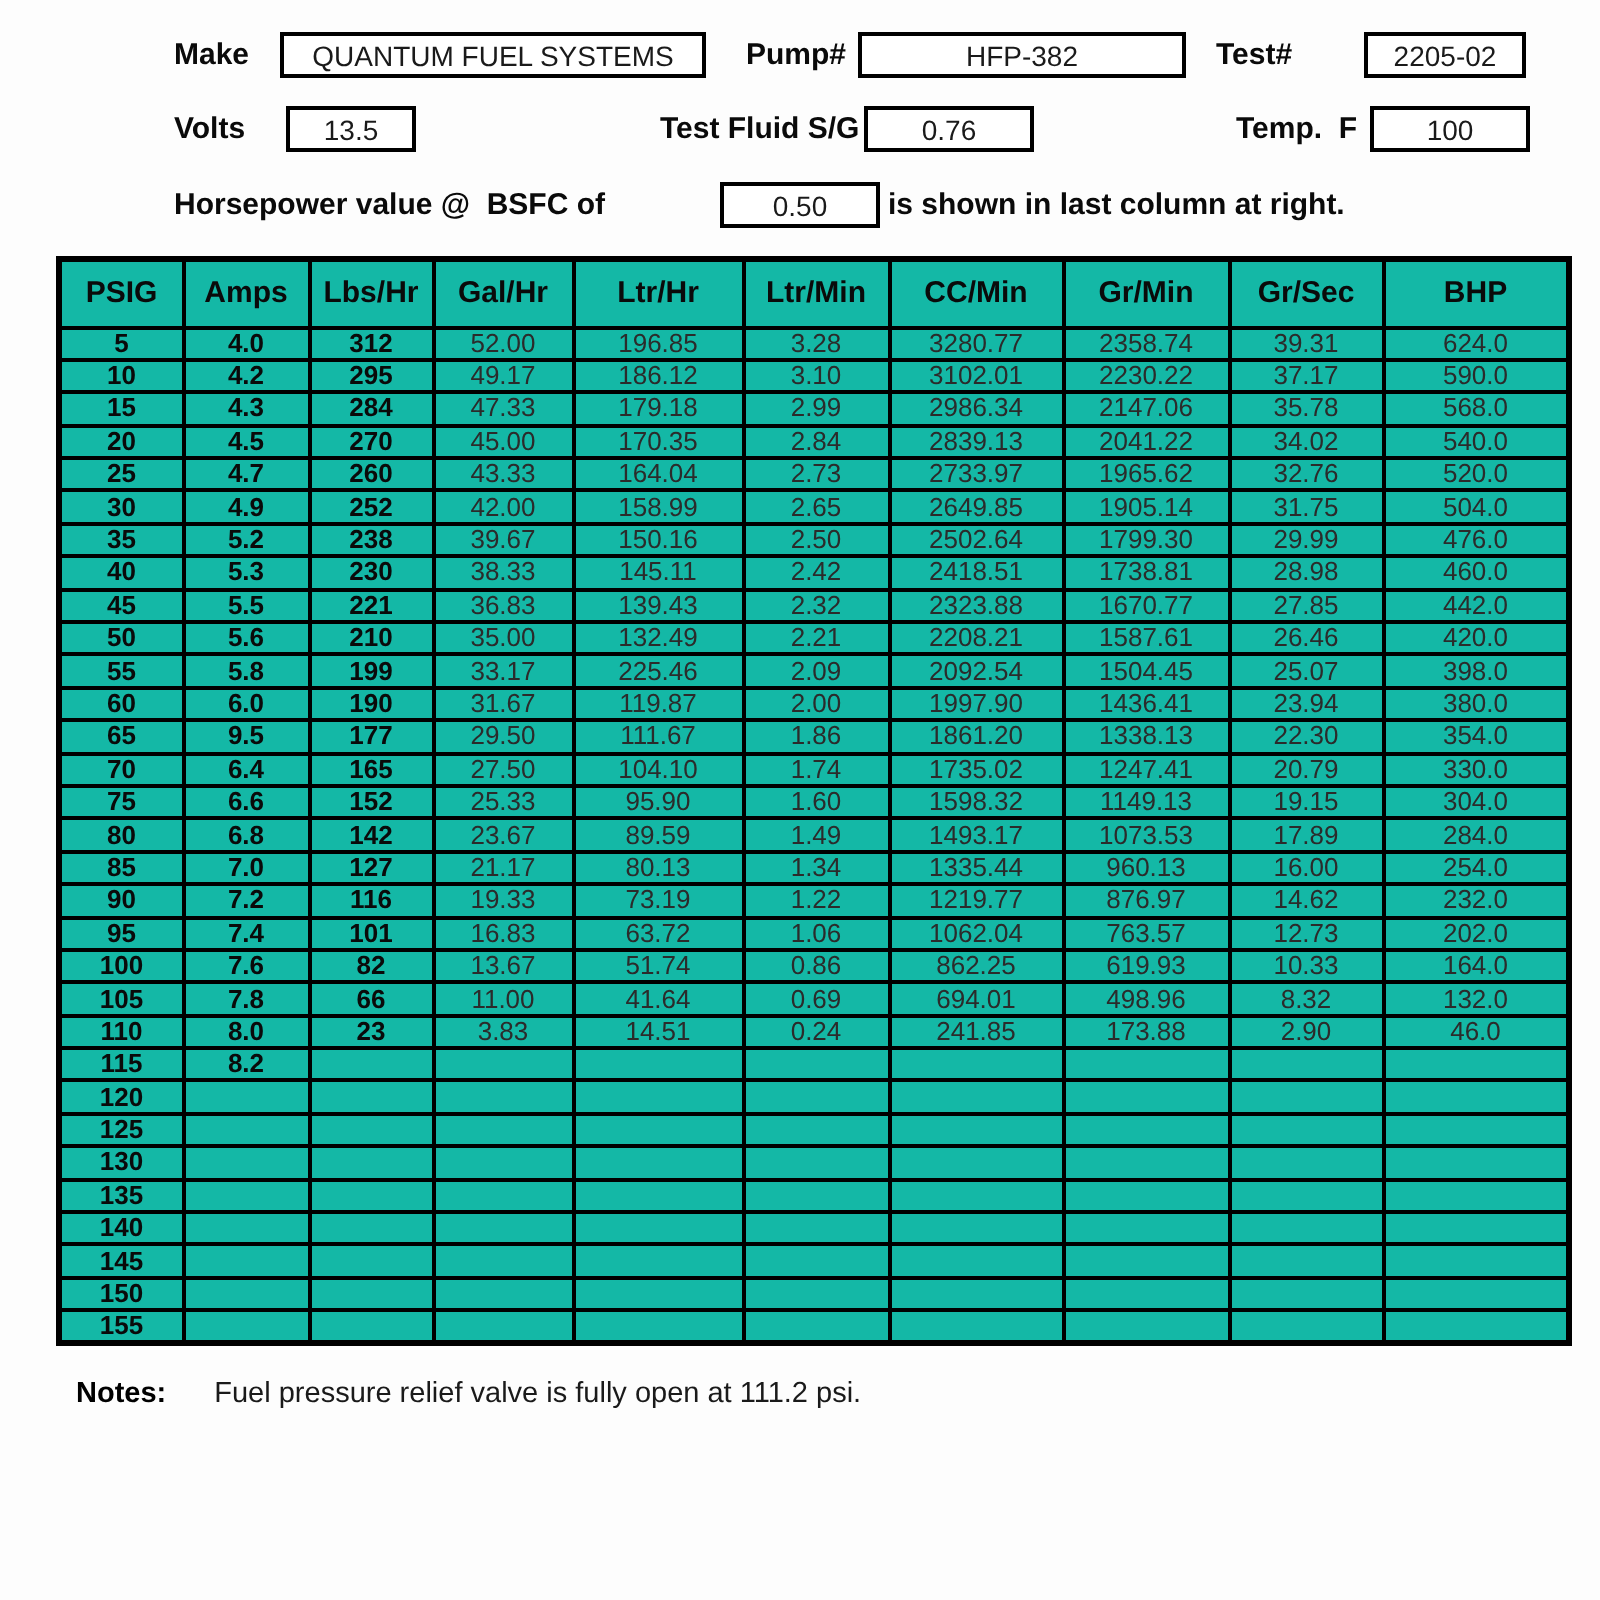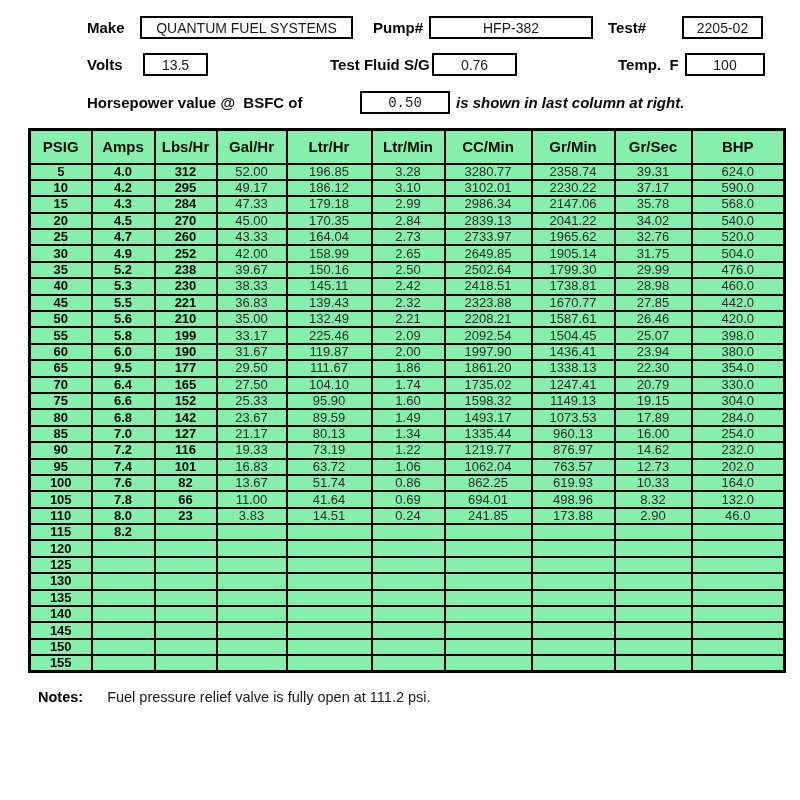--- a/index.html
+++ b/index.html
@@ -28,21 +28,21 @@
     font-size: 14px;
     line-height: 20px;
     color: #1a1a1a;
   }
   
   table.data {
     border-collapse: collapse;
     table-layout: fixed;
     margin-left: 28px;
     width: 755px;
-    background: #86efac;
+    background: #14b8a6;
     border: 3px solid #000;
   }
   table.data th, table.data td {
     border: 2px solid #000;
     text-align: center;
     vertical-align: middle;
     overflow: hidden;
   }
   table.data th {
     height: 34px;
@@ -87,22 +87,22 @@
   <div class="fbox" style="left:682px; top:16px; width:81px;">2205-02</div>
 
   <span class="flabel" style="left:87px;  top:56px;">Volts</span>
   <div class="fbox" style="left:143px; top:53px; width:65px;">13.5</div>
   <span class="flabel" style="left:330px; top:56px;">Test Fluid S/G</span>
   <div class="fbox" style="left:432px; top:53px; width:85px;">0.76</div>
   <span class="flabel" style="left:618px; top:56px;">Temp.  F</span>
   <div class="fbox" style="left:685px; top:53px; width:80px;">100</div>
 
   <span class="flabel" style="left:87px;  top:94px;">Horsepower value @  BSFC of</span>
-  <div class="fbox" style="left:360px; top:91px; width:90px;font-family:Liberation Mono, monospace;">0.50</div>
-  <span class="flabel" style="left:456px; top:94px;font-style:italic;">is shown in last column at right.</span>
+  <div class="fbox" style="left:360px; top:91px; width:80px;">0.50</div>
+  <span class="flabel" style="left:444px; top:94px;">is shown in last column at right.</span>
 </div>
 
 <table class="data">
   <colgroup>
     <col class="c0">
       <col class="c1">
       <col class="c2">
       <col class="c3">
       <col class="c4">
     <col class="c5">

